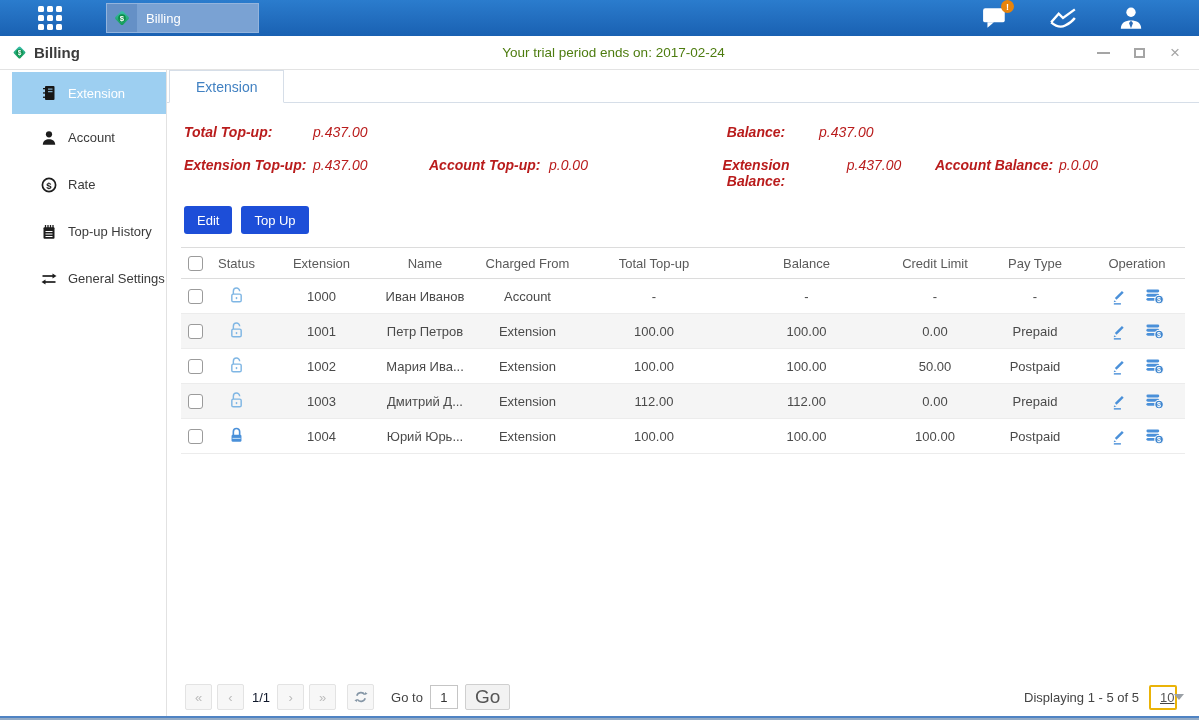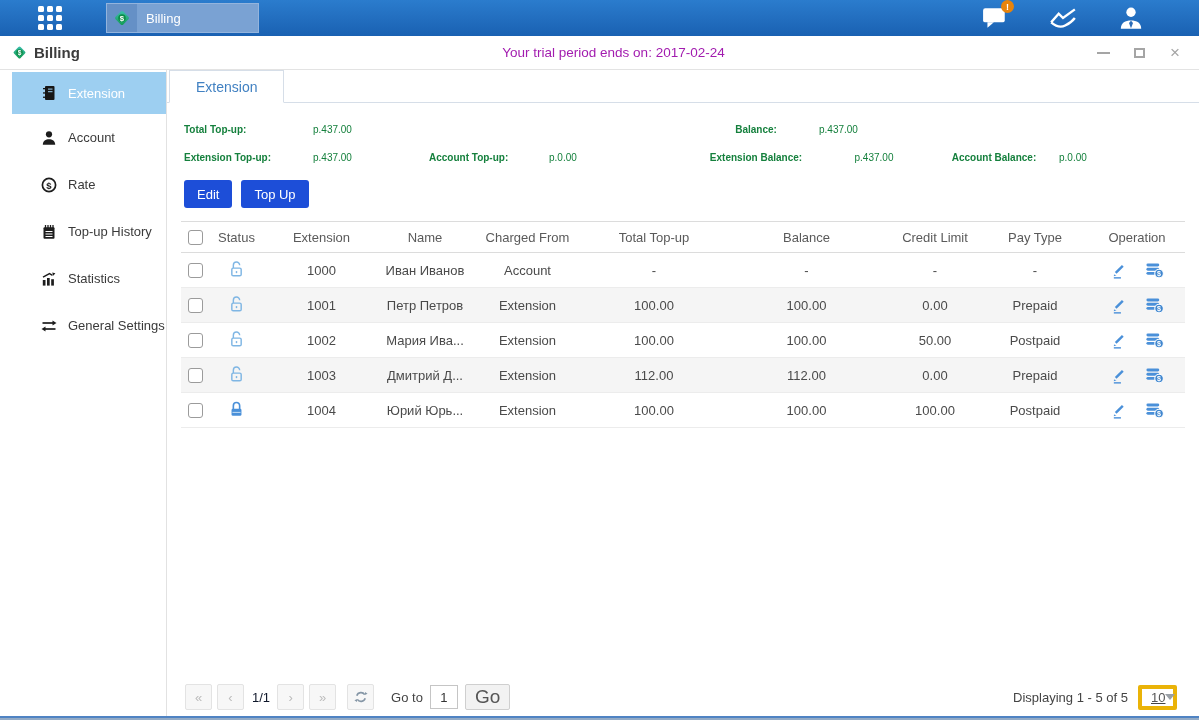--- a/index.html
+++ b/index.html
@@ -14,39 +14,39 @@
   .task-item .icon-box { width:30px; height:28px; background:#6590c6; display:flex; align-items:center; justify-content:center; }
   .task-item .label { color:#fff; font-size:13px; margin-left:9px; }
   .topbar-right { margin-left:auto; margin-right:52px; display:flex; align-items:center; gap:36px; }
   .top-icon { position:relative; cursor:pointer; width:32px; height:26px; display:flex; align-items:center; justify-content:center; }
   .badge { position:absolute; top:-5px; right:-3px; width:13px; height:13px; border-radius:50%; background:#e8840c; color:#fff; font-size:9px; font-weight:bold; display:flex; align-items:center; justify-content:center; }
 
   
   .titlebar { height:34px; background:#fff; border-bottom:1px solid #e3e3e3; display:flex; align-items:center; position:relative; }
   .titlebar .app-title { display:flex; align-items:center; gap:6px; margin-left:11px; z-index:2; }
   .titlebar .app-title b { font-size:15px; color:#3c3c3c; }
-  .trial { position:absolute; left:0; right:0; text-align:center; color:#a21caf; font-size:13.5px;padding-left:28px; }
+  .trial { position:absolute; left:0; right:0; text-align:center; color:#4d7c0f; font-size:13.5px;padding-left:28px; }
   .win-controls { margin-left:auto; margin-right:16px; display:flex; align-items:center; gap:20px; z-index:2; }
   .win-btn { cursor:pointer; display:flex; align-items:center; justify-content:center; width:16px; height:16px; }
   .minimize-bar { width:13px; height:2px; background:#a5a5a5; }
   .maximize-box { width:11px; height:10px; border:2px solid #a5a5a5; }
   .close-x { font-size:17px; color:#a5a5a5; line-height:14px; }
 
   
   .content { display:flex; height:646px;margin-left:12px; }
   .sidebar { width:167px; background:#fff; border-right:1px solid #e2e2e2; padding-top:2px; }
   .side-item { height:47px; display:flex; align-items:center; padding-left:29px; gap:11px; font-size:13px; color:#3a3a3a; cursor:pointer; }
   .side-item.active { height:42px; background:#9dcff1; color:#fff; }
   .side-item svg { flex:0 0 auto; }
 
   .main { flex:1; position:relative; }
   .tabbar { height:33px; border-bottom:1px solid #d6dee8; padding-left:2px; }
   .tab { display:inline-block; height:33px; line-height:32px; padding:0 26px; background:#fff; border:1px solid #d6dee8; border-bottom:1px solid #fff; color:#4181c2; font-size:14px; margin-bottom:-1px; cursor:pointer; }
 
-  .summary { margin:21px 0 0 17px; position:relative; font-size:10px; color:#15803d; }
+  .summary { margin:21px 0 0 17px; position:relative; font-size:14px; color:#b91c1c;font-style:italic; }
   .sum-row { display:flex; margin-bottom:17px; }
   .sum-row .lbl { font-weight:bold; }
   .c1 { width:129px; } .c2 { width:116px; } .c3 { width:120px; }
   .r1 { width:126px; } .r2 { width:110px; } .r3 { width:130px; }
   .sum-left { width:509px; display:flex; }
   .sum-right { display:flex;text-align:center; }
 
   .btn-row { margin:10px 0 0 17px; display:flex; gap:9px; }
   .btn { background:#1d4ed8; color:#fff; border:none; font-size:13px; height:28px; padding:0 13px; border-radius:3px; cursor:pointer; font-family:Liberation Sans, sans-serif; }
 
@@ -64,21 +64,21 @@
   .status-cell.locked .lock-closed { display:inline; }
 
   
   .footer { position:absolute; left:18px; right:22px; bottom:6px; display:flex; align-items:center; font-size:13px; color:#444; }
   .pg-btn { width:27px; height:26px; background:#f7f7f7; border:1px solid #e3e3e3; border-radius:2px; color:#bcbcbc; font-size:13px; display:flex; align-items:center; justify-content:center; cursor:pointer; margin-right:5px; }
   .pg-label { margin:0 7px 0 3px; color:#0f172a; }
   .goto-label { margin-left:12px; }
   .goto-input { width:28px; height:24px; border:1px solid #c5c5c5; text-align:center; font-size:13px; color:#333; margin:0 7px; font-family:inherit; }
   .go-btn { height:26px; padding:0 9px; background:#f2f2f2; border:1px solid #cfcfcf; border-radius:2px; font-size:19px; color:#555; cursor:pointer; font-family:inherit; }
   .footer-right { margin-left:auto; display:flex; align-items:center; gap:10px; }
-  .pagesize { width:39px; height:25px; border:4px solid #eab308; border-radius:2px; background:#fff; display:flex; align-items:center; cursor:pointer;text-decoration:underline; }
+  .pagesize { width:28px; height:25px; border:2px solid #eab308; border-radius:2px; background:#fff; display:flex; align-items:center; cursor:pointer;text-decoration:underline; }
   .pagesize .val { margin-left:9px; color:#555; }
   .caret { margin-left:auto; margin-right:7px; width:0; height:0; border-left:5px solid transparent; border-right:5px solid transparent; border-top:6px solid #9aa0a6; }
 
   
   .bottom-strip { position:absolute; left:0; right:0; bottom:0; height:4px; background:linear-gradient(180deg,#4f83c3 0%,#4f83c3 55%,#93abc6 55%,#93abc6 100%); }
 </style>
 </head>
 <body>
 
 <svg width="0" height="0" style="position:absolute">
@@ -194,32 +194,20 @@
             <line x1="9.5" y1="1" x2="9.5" y2="4"></line>
             <line x1="12" y1="1" x2="12" y2="4"></line>
           </g>
           <g stroke="#fff" stroke-width="1">
             <line x1="4.5" y1="7.5" x2="11.5" y2="7.5"></line>
             <line x1="4.5" y1="10" x2="11.5" y2="10"></line>
             <line x1="4.5" y1="12.5" x2="11.5" y2="12.5"></line>
           </g>
         </svg>
       <span>Top-up History</span>
-    </div>
-    <div class="side-item">
-      <svg width="16" height="16" viewBox="0 0 16 16">
-          <g fill="#1d1d1d">
-            <rect x="1.8" y="9" width="2.7" height="5.6"></rect>
-            <rect x="6" y="7" width="2.7" height="7.6"></rect>
-            <rect x="10.2" y="8.2" width="2.7" height="6.4"></rect>
-          </g>
-          <path d="M2 6.2 L8.5 2.6 L11.5 4.4" stroke="#1d1d1d" stroke-width="1.4" fill="none"></path>
-          <path d="M11.2 1.4 l3.2 0.9 -2.2 2.4 z" fill="#1d1d1d"></path>
-        </svg>
-      <span>Statistics</span>
     </div>
     <div class="side-item">
       <svg width="16" height="16" viewBox="0 0 16 16">
           <g stroke="#1d1d1d" stroke-width="1.7">
             <line x1="1.5" y1="5" x2="12" y2="5"></line>
             <line x1="4" y1="11" x2="14.5" y2="11"></line>
           </g>
           <path d="M11.5 2.4 L15.5 5 L11.5 7.6 z" fill="#1d1d1d"></path>
           <path d="M4.5 8.4 L0.5 11 L4.5 13.6 z" fill="#1d1d1d"></path>
         </svg>

